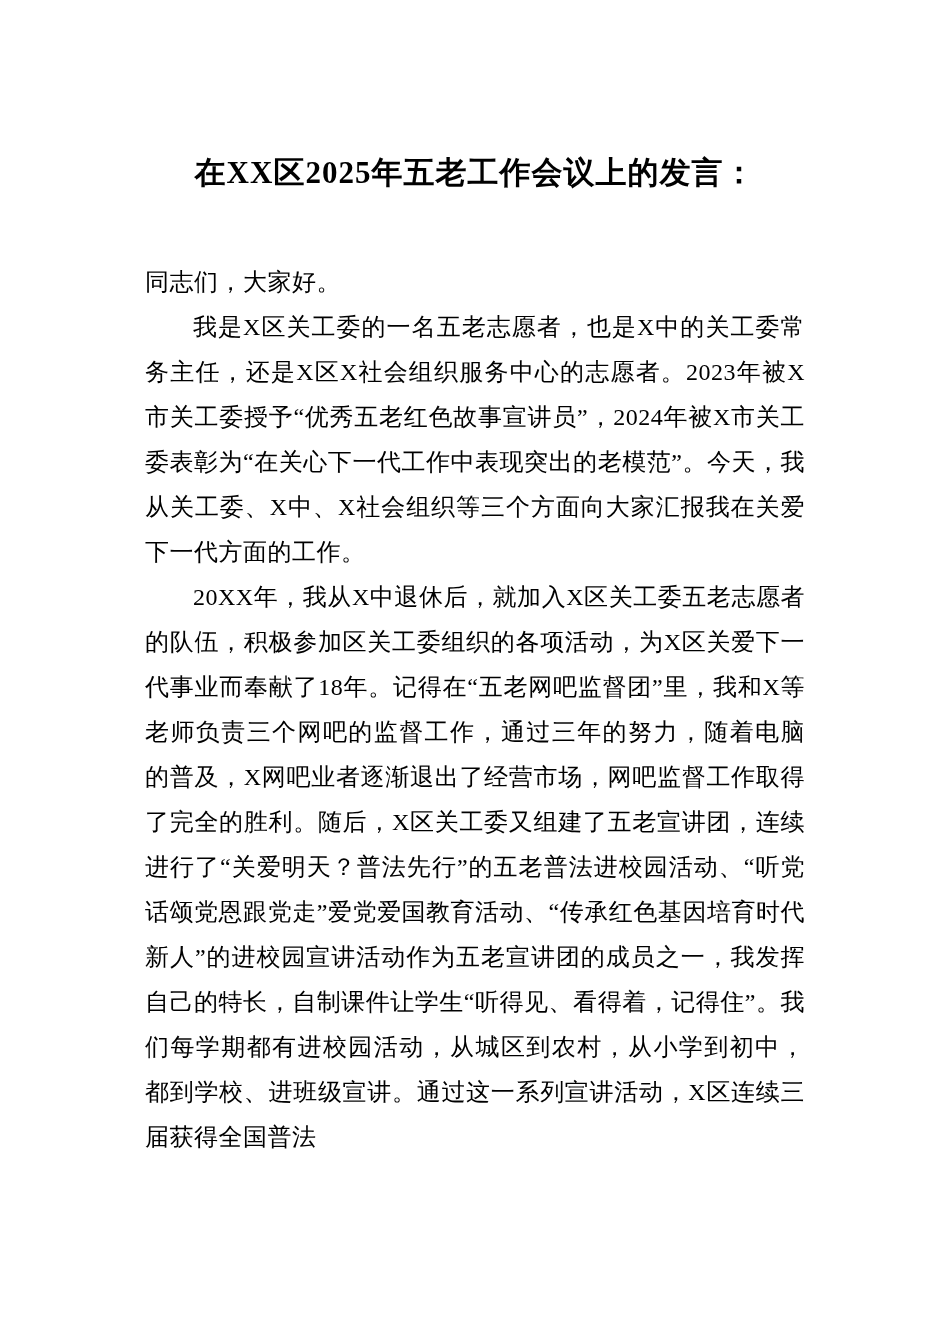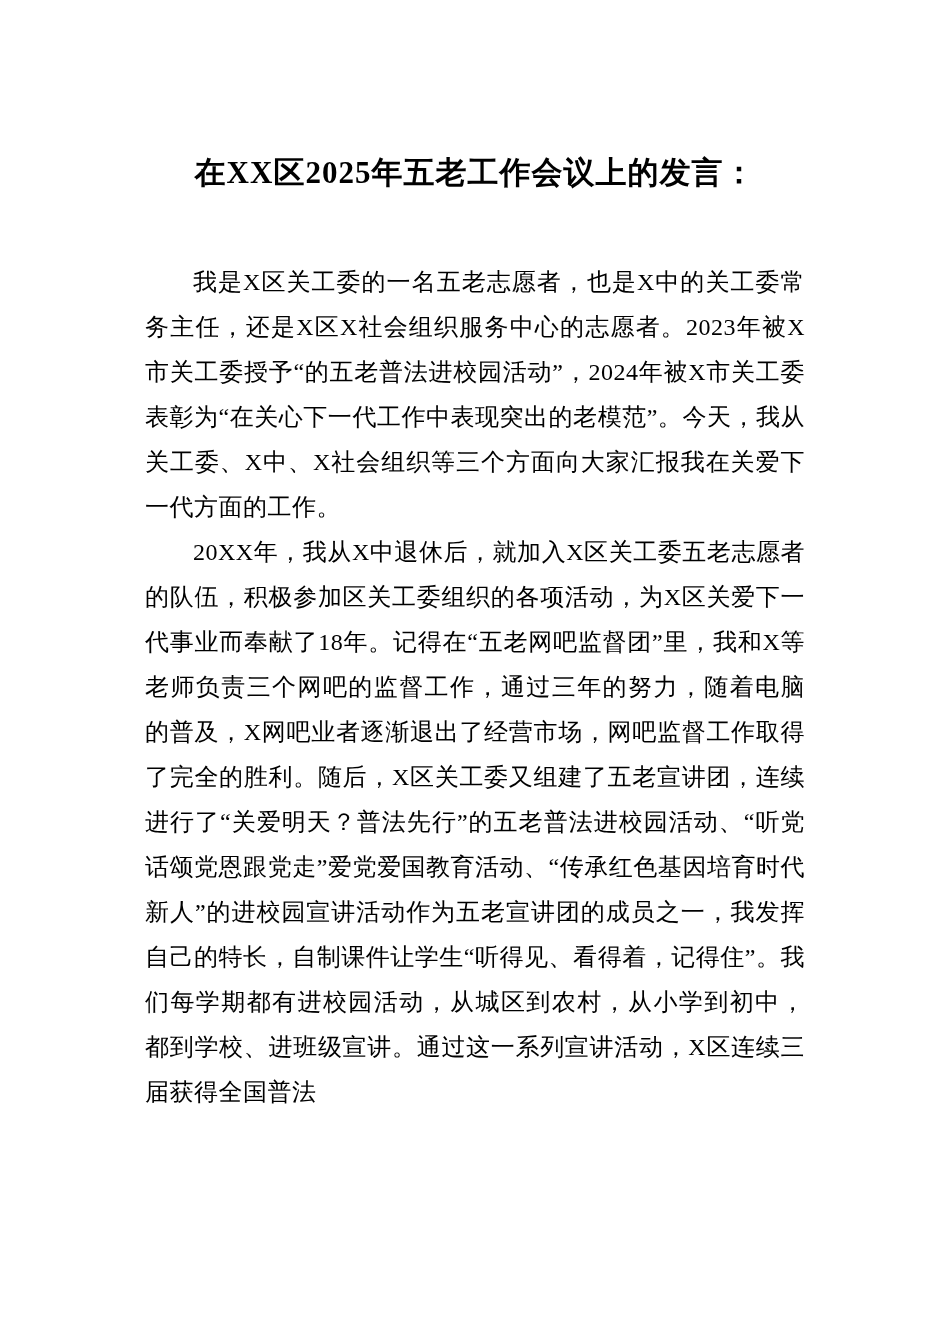--- a/index.html
+++ b/index.html
@@ -44,16 +44,17 @@
 </style>
 </head>
 <body>
 
 <div class="page">
   <h1 class="doc-title">
     <span class="title-line">在XX区2025年五老工作会议上的发言：</span>
   </h1>
 
   <div class="doc-body">
-    <p class="indent">我是X区关工委的一名五老志愿者，也是X中的关工委常务主任，还是X区X社会组织服务中心的志愿者。2023年被X市关工委授予“的五老普法进校园活动”，2024年被X市关工委表彰为“在关心下一代工作中表现突出的老模范”。今天，我从关工委、X中、X社会组织等三个方面向大家汇报我在关爱下一代方面的工作。</p>
+    <p>同志们，大家好。</p>
+    <p class="indent">我是X区关工委的一名五老志愿者，也是X中的关工委常务主任，还是X区X社会组织服务中心的志愿者。2023年被X市关工委授予“优秀五老红色故事宣讲员”，2024年被X市关工委表彰为“在关心下一代工作中表现突出的老模范”。今天，我从关工委、X中、X社会组织等三个方面向大家汇报我在关爱下一代方面的工作。</p>
     <p class="indent">20XX年，我从X中退休后，就加入X区关工委五老志愿者的队伍，积极参加区关工委组织的各项活动，为X区关爱下一代事业而奉献了18年。记得在“五老网吧监督团”里，我和X等老师负责三个网吧的监督工作，通过三年的努力，随着电脑的普及，X网吧业者逐渐退出了经营市场，网吧监督工作取得了完全的胜利。随后，X区关工委又组建了五老宣讲团，连续进行了“关爱明天？普法先行”的五老普法进校园活动、“听党话颂党恩跟党走”爱党爱国教育活动、“传承红色基因培育时代新人”的进校园宣讲活动作为五老宣讲团的成员之一，我发挥自己的特长，自制课件让学生“听得见、看得着，记得住”。我们每学期都有进校园活动，从城区到农村，从小学到初中，都到学校、进班级宣讲。通过这一系列宣讲活动，X区连续三届获得全国普法</p>
   </div>
 </div>
 
 </body></html>

